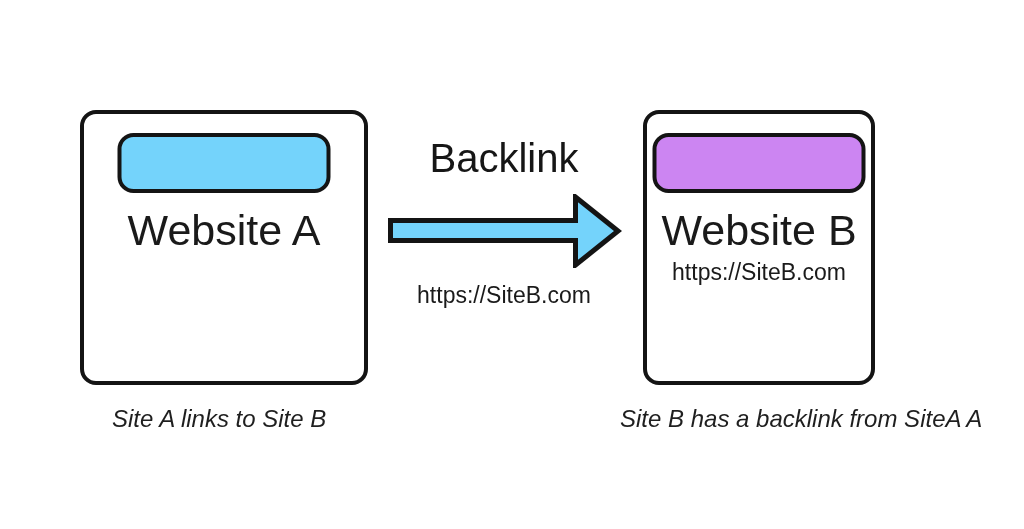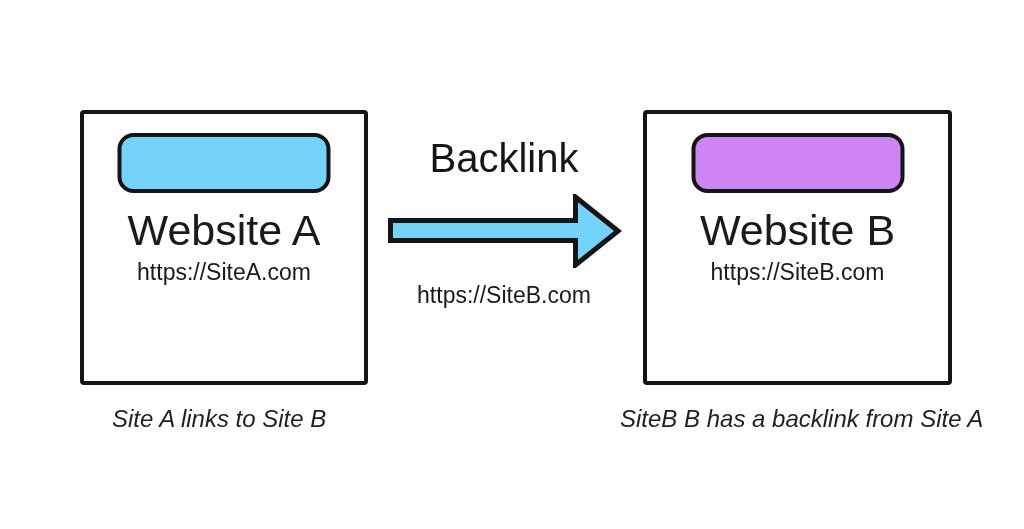--- a/index.html
+++ b/index.html
@@ -14,25 +14,25 @@
     height: 529px;
     background: #ffffff;
     overflow: hidden;
   }
   .card {
     position: absolute;
     top: 110px;
     height: 275px;
     background: #ffffff;
     border: 4px solid #141414;
-    border-radius: 4px;
+    border-radius: 16px;
     box-sizing: border-box;
   }
   .card-a { left: 80px; width: 288px; }
-  .card-b { left: 643px; width: 309px; }
+  .card-b { left: 643px; width: 232px; }
   .pill {
     position: absolute;
     top: 19px;
     left: 50%;
     transform: translateX(-50%);
     width: 213px;
     height: 60px;
     border: 4px solid #141414;
     border-radius: 16px;
     box-sizing: border-box;
@@ -102,35 +102,34 @@
   .caption-b { left: 620px; }
 </style>
 </head>
 <body>
 
 <div class="canvas">
 
   <div class="card card-a">
     <div class="pill" style="background-color: rgb(116, 211, 251);"></div>
     <div class="card-title">Website A</div>
-    <div class="card-url">https://SiteA.com</div>
   </div>
 
   <div class="backlink-label">Backlink</div>
 
   <div class="arrow-wrap">
     <svg width="237" height="74" viewBox="0 0 237 74" aria-hidden="true">
       <polygon points="2.5,26.5 187.5,26.5 187.5,3 230,37 187.5,71 187.5,46.5 2.5,46.5" fill="#74d3fb" stroke="#141414" stroke-width="5" stroke-linejoin="miter" style="fill: rgb(116, 211, 251);"></polygon>
     </svg>
   </div>
 
   <div class="arrow-url">https://SiteB.com</div>
 
   <div class="card card-b">
     <div class="pill" style="background-color: rgb(204, 133, 242);"></div>
     <div class="card-title">Website B</div>
     <div class="card-url">https://SiteB.com</div>
   </div>
 
   <div class="caption caption-a">Site A links to Site B</div>
-  <div class="caption caption-b">SiteB B has a backlink from Site A</div>
+  <div class="caption caption-b">Site B has a backlink from SiteA A</div>
 
 </div>
 
 </body></html>

